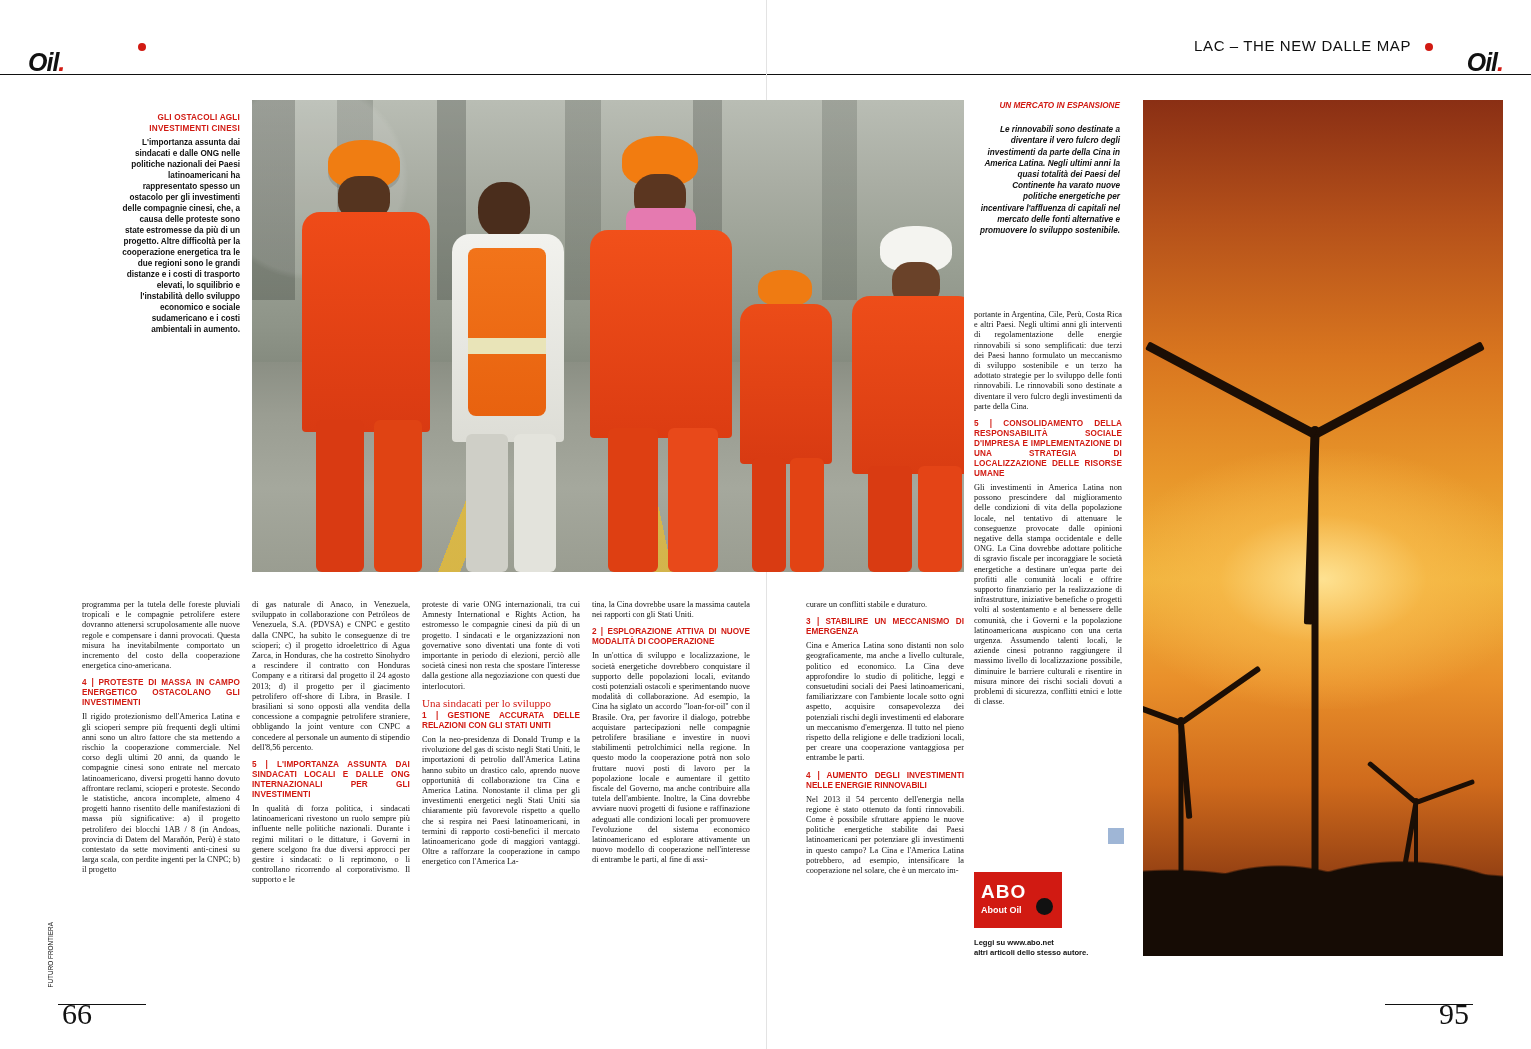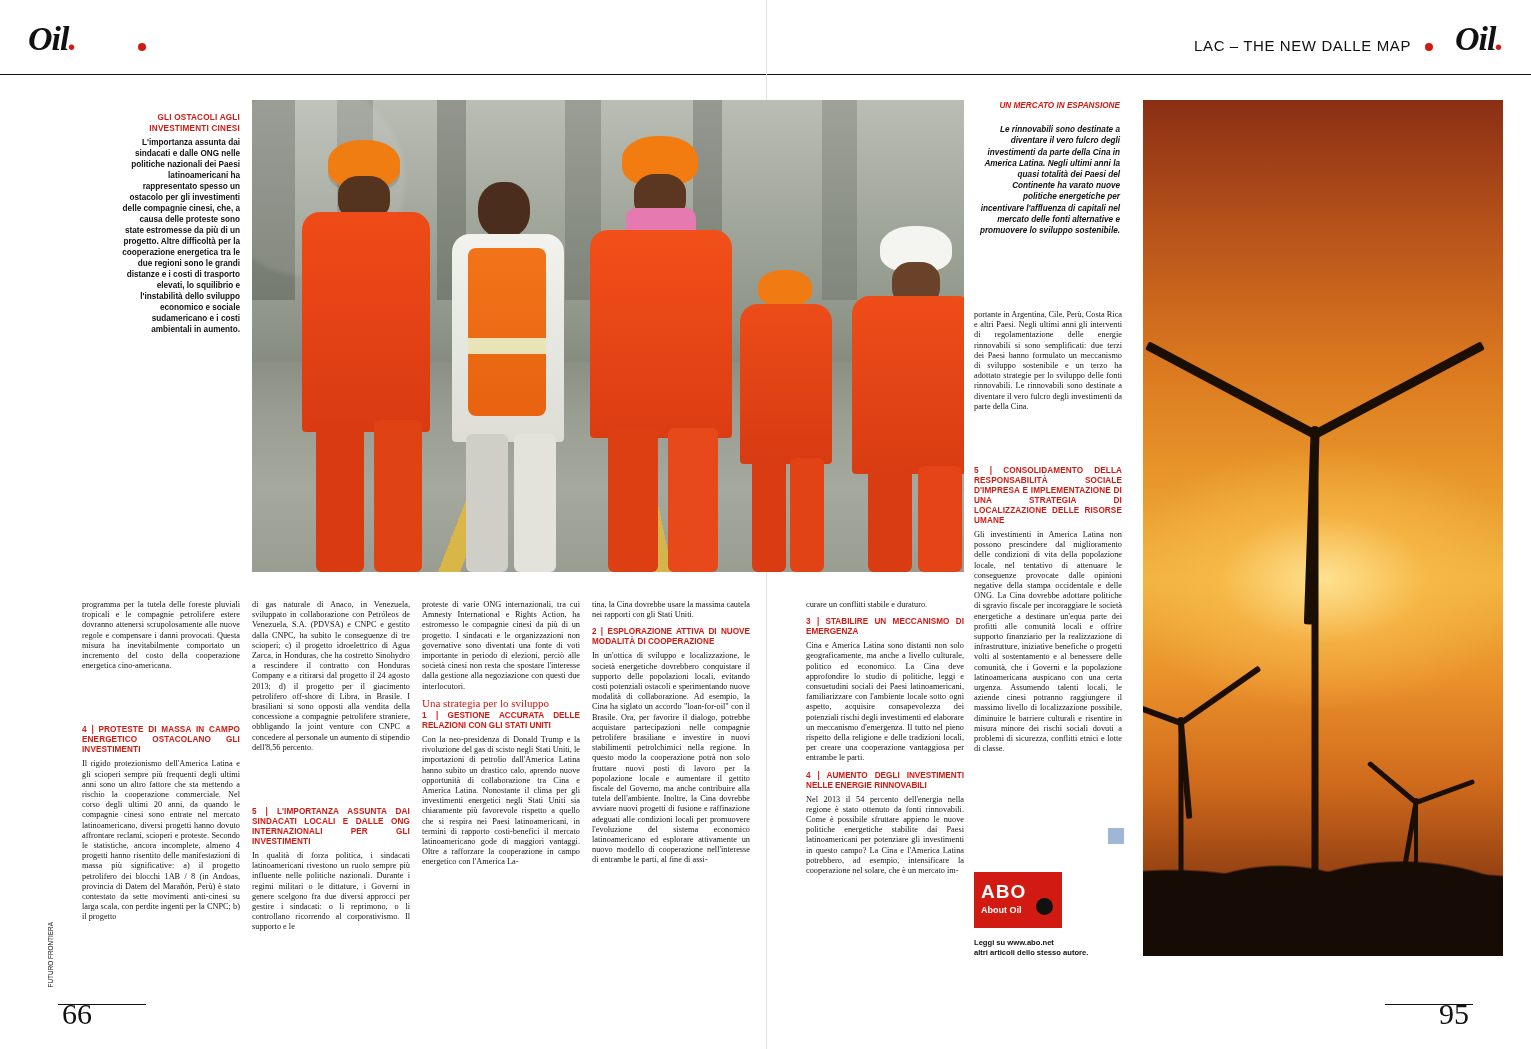--- a/index.html
+++ b/index.html
@@ -10,21 +10,21 @@
     color:#111;
     overflow:hidden;
     position:relative;
   }
   .page{position:absolute;inset:0;}
 
   
   .hdr-rule{position:absolute;left:0;right:0;top:74px;height:1px;background:#111;}
   .logo-left{position:absolute;left:28px;top:22px;width:48px;height:36px;}
   .logo-right{position:absolute;right:28px;top:22px;width:48px;height:36px;}
-  .oilmark{font-family:Liberation Serif, serif;font-weight:bold;font-style:italic;font-size:34px;color:#111;letter-spacing:-1px;line-height:34px;}
+  .oilmark{font-family:Liberation Sans, sans-serif;font-weight:bold;font-style:italic;font-size:25px;color:#111;letter-spacing:-1px;line-height:34px;margin-top:23px;}
   .oilmark .dot{color:#d11a12;}
   .hdr-title{
     position:absolute;right:120px;top:37px;
     font-family:"Liberation Sans", sans-serif;
     font-size:15px;letter-spacing:.6px;color:#111;
     text-align:right;
   }
   .hdr-dot{position:absolute;width:8px;height:8px;border-radius:50%;background:#d11a12;top:43px;}
   .hdr-dot.r{right:98px;}
   .hdr-dot.l{left:138px;}
@@ -105,21 +105,21 @@
   .sidenote .ttl{color:#d11a12;letter-spacing:.2px;text-align:right;}
   .sidenote-r{
     position:absolute;width:142px;text-align:right;
     font-family:"Liberation Sans", sans-serif;
     font-size:8.2px;line-height:11.2px;font-weight:bold;color:#111;font-style:italic;
   }
   .sidenote-r .ttl{color:#d11a12;}
   .subhead{
     font-family:"Liberation Sans", sans-serif;
     font-weight:bold;font-size:8.2px;line-height:10px;color:#d11a12;
-    text-transform:uppercase;letter-spacing:.1px;margin-top:47px;
+    text-transform:uppercase;letter-spacing:.1px;
   }
   .secthead{
     font-family:"Liberation Serif", serif;
     font-size:11px;color:#d11a12;font-style:normal;margin:6px 0 3px;
   }
   .itemhead{
     font-family:"Liberation Sans", sans-serif;
     font-weight:bold;font-size:8.2px;line-height:10px;color:#d11a12;text-transform:uppercase;
   }
   .gap{height:7px;}
@@ -275,21 +275,21 @@
   <div class="col" style="left:252px;top:600px;width:158px;">
     <p class="first">di gas naturale di Anaco, in Venezuela, sviluppato in collaborazione con Petróleos de Venezuela, S.A. (PDVSA) e CNPC e gestito dalla CNPC, ha subito le conseguenze di tre scioperi; c) il progetto idroelettrico di Agua Zarca, in Honduras, che ha costretto Sinohydro a rescindere il contratto con Honduras Company e a ritirarsi dal progetto il 24 agosto 2013; d) il progetto per il giacimento petrolifero off-shore di Libra, in Brasile. I brasiliani si sono opposti alla vendita della concessione a compagnie petrolifere straniere, obbligando la joint venture con CNPC a concedere al personale un aumento di stipendio dell'8,56 percento.</p>
     <div class="gap"></div>
     <div class="subhead">5 | L'IMPORTANZA ASSUNTA DAI SINDACATI LOCALI E DALLE ONG INTERNAZIONALI PER GLI INVESTIMENTI</div>
     <div style="height:4px;"></div>
     <p class="first">In qualità di forza politica, i sindacati latinoamericani rivestono un ruolo sempre più influente nelle politiche nazionali. Durante i regimi militari o le dittature, i Governi in genere scelgono fra due diversi approcci per gestire i sindacati: o li reprimono, o li controllano ricorrendo al corporativismo. Il supporto e le</p>
   </div>
 
   <div class="col" style="left:422px;top:600px;width:158px;">
     <p class="first">proteste di varie ONG internazionali, tra cui Amnesty International e Rights Action, ha estromesso le compagnie cinesi da più di un progetto. I sindacati e le organizzazioni non governative sono diventati una fonte di voti importante in periodo di elezioni, perciò alle società cinesi non resta che spostare l'interesse dalla gestione alla negoziazione con questi due interlocutori.</p>
-    <div class="secthead">Una strategia per lo sviluppo</div>
+    <div class="secthead">Una sindacati per lo sviluppo</div>
     <div class="itemhead">1 | GESTIONE ACCURATA DELLE RELAZIONI CON GLI STATI UNITI</div>
     <div style="height:4px;"></div>
     <p class="first">Con la neo-presidenza di Donald Trump e la rivoluzione del gas di scisto negli Stati Uniti, le importazioni di petrolio dall'America Latina hanno subito un drastico calo, aprendo nuove opportunità di collaborazione tra Cina e America Latina. Nonostante il clima per gli investimenti energetici negli Stati Uniti sia chiaramente più favorevole rispetto a quello che si respira nei Paesi latinoamericani, in termini di rapporto costi-benefici il mercato latinoamericano gode di maggiori vantaggi. Oltre a rafforzare la cooperazione in campo energetico con l'America La-</p>
   </div>
 
   <div class="col" style="left:592px;top:600px;width:158px;">
     <p class="first">tina, la Cina dovrebbe usare la massima cautela nei rapporti con gli Stati Uniti.</p>
     <div class="gap"></div>
     <div class="itemhead">2 | ESPLORAZIONE ATTIVA DI NUOVE MODALITÀ DI COOPERAZIONE</div>
     <div style="height:4px;"></div>

